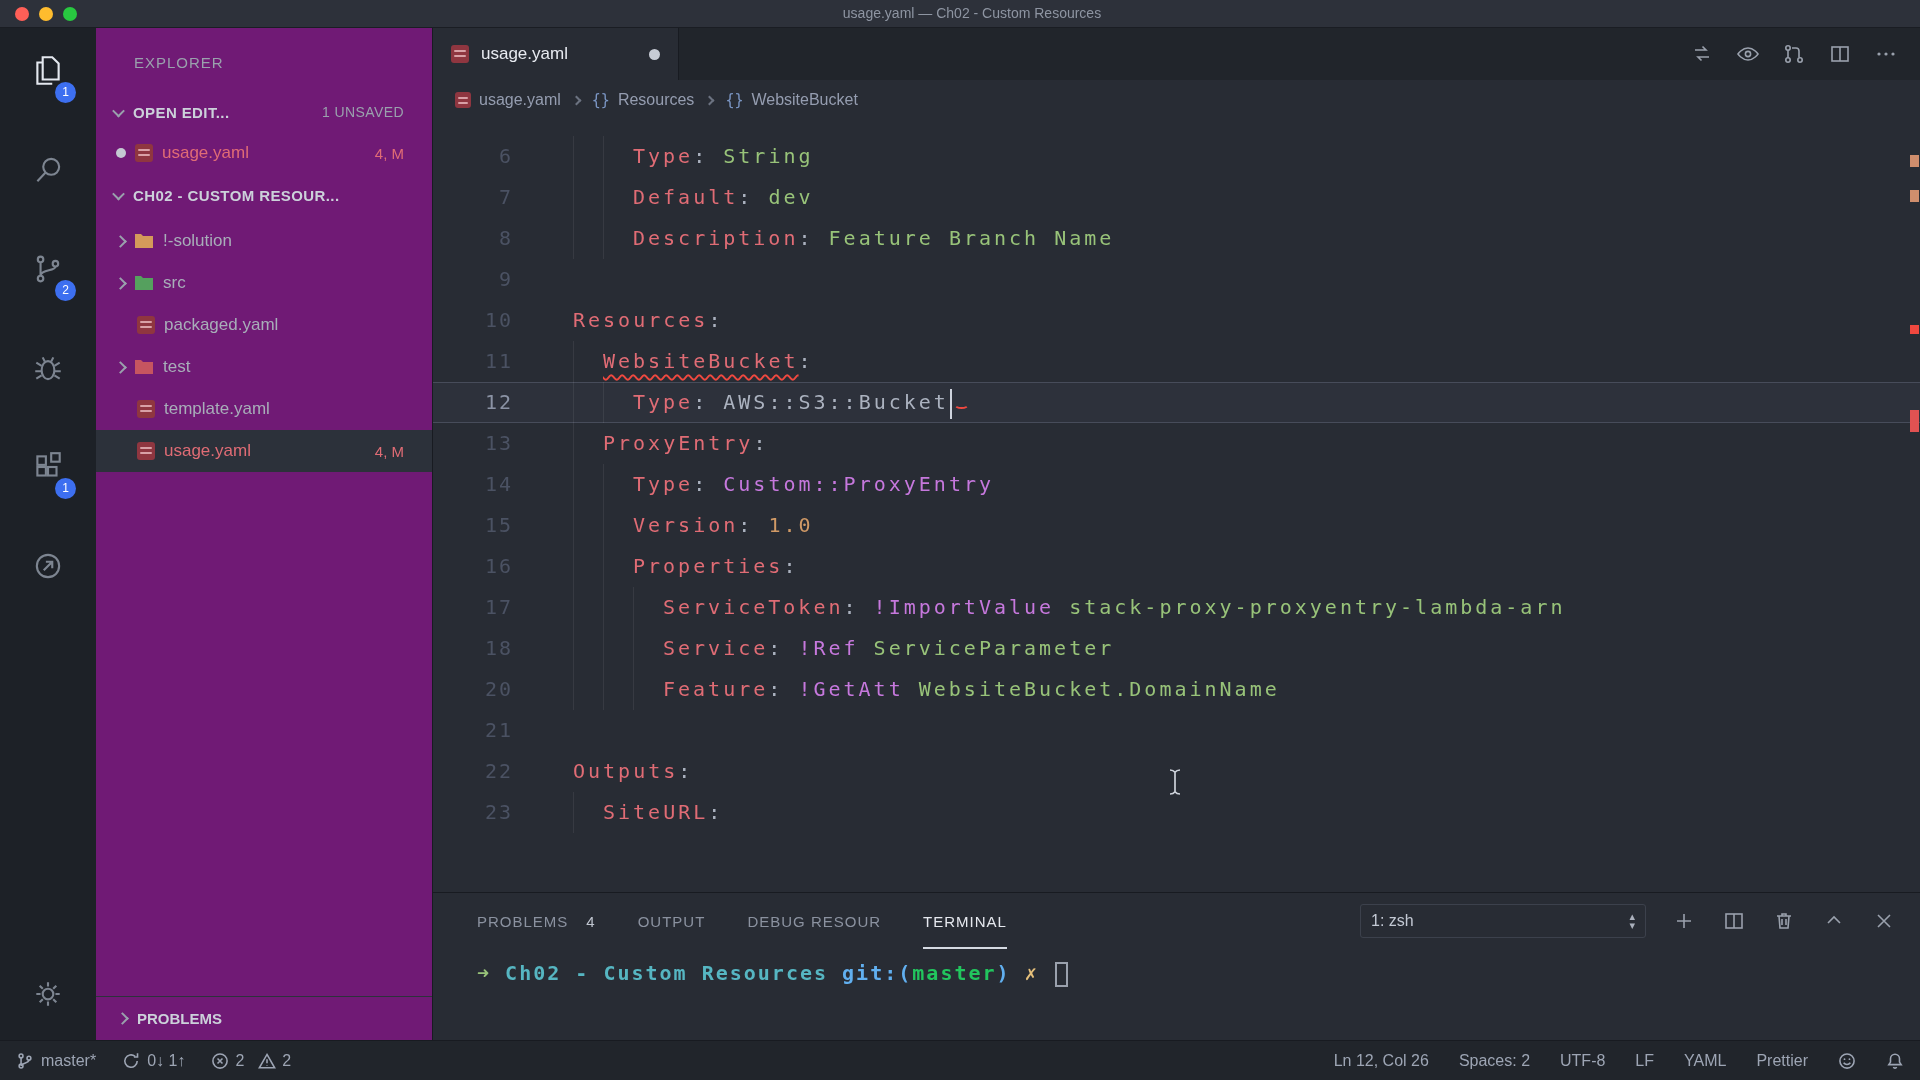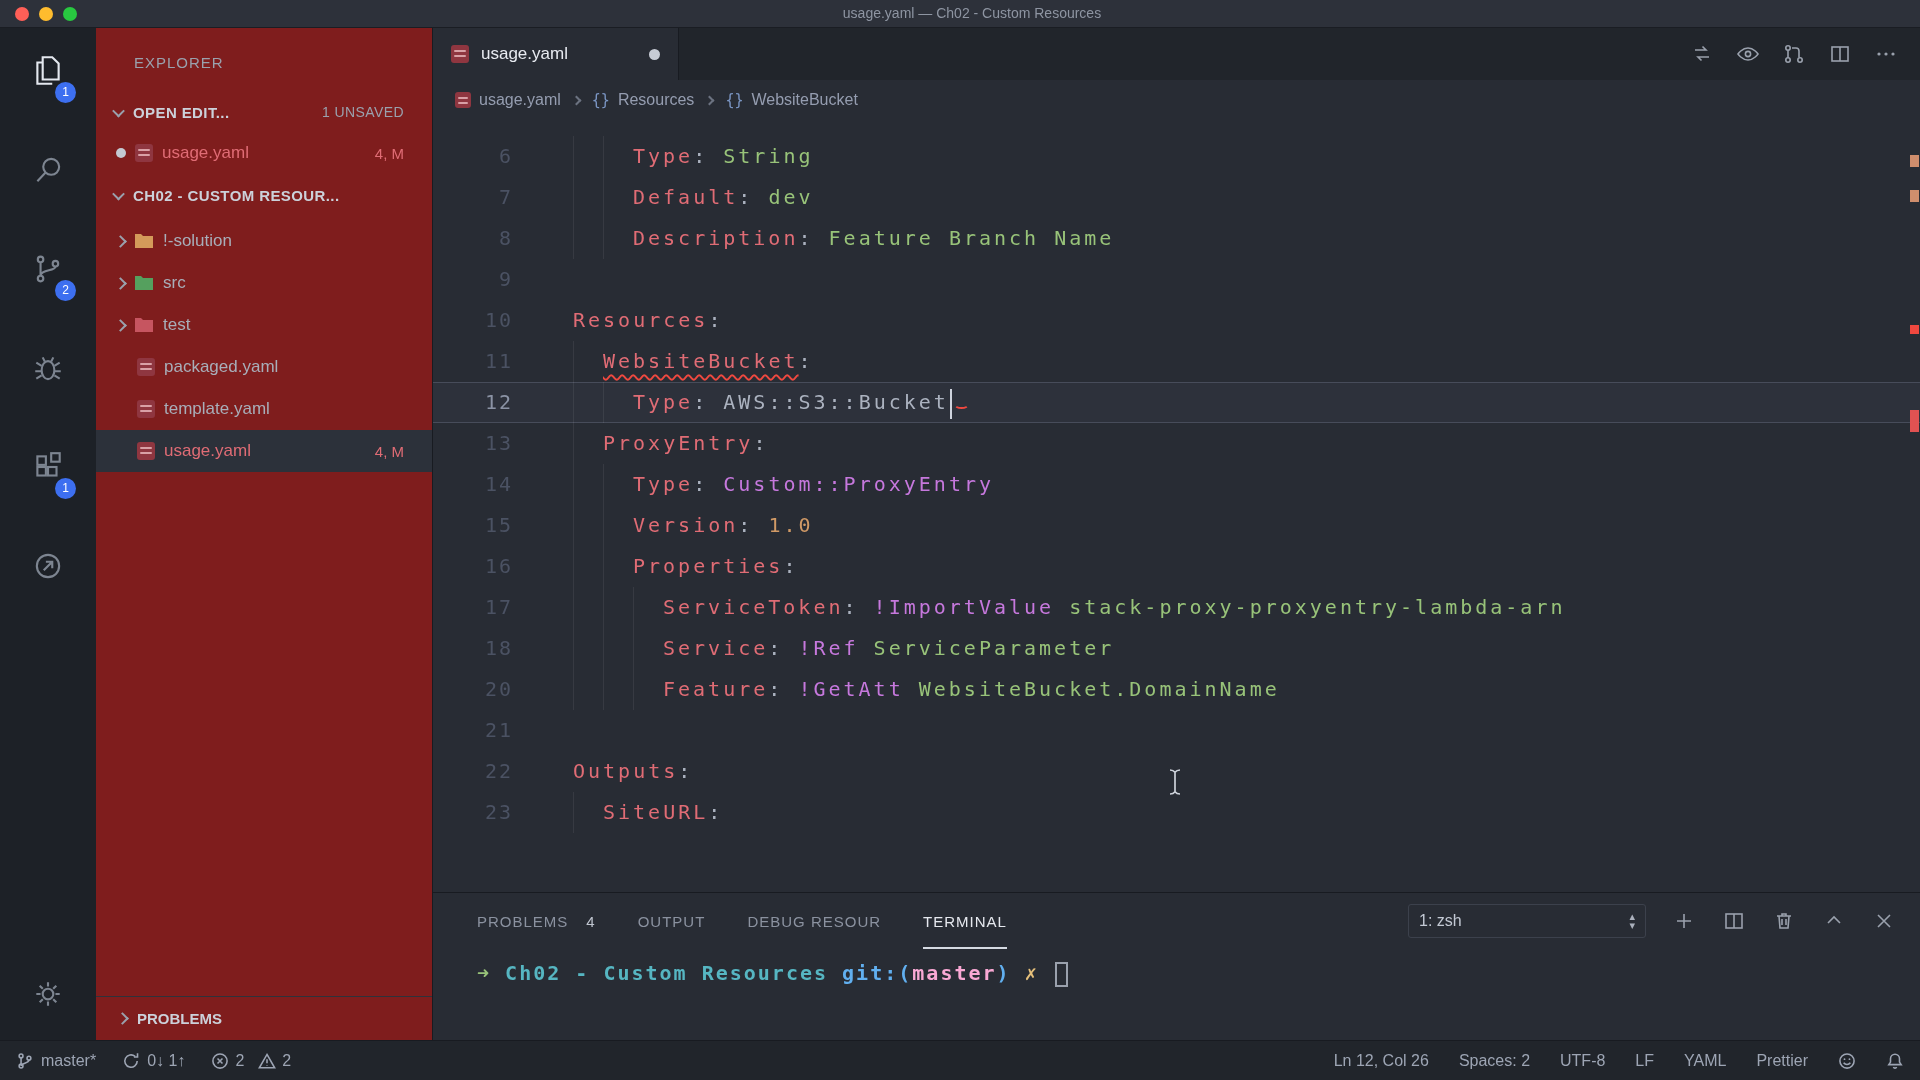--- a/index.html
+++ b/index.html
@@ -24,21 +24,21 @@
   .ab-item { position:relative; width:96px; height:48px; margin-bottom:51px;
     display:flex; align-items:center; justify-content:center; color:#7d8591; cursor:pointer; }
   .ab-item.active { color:#e4e8ef; }
   .ab-item svg { width:34px; height:34px; stroke:currentColor; fill:none; stroke-width:2; }
   .ab-badge { position:absolute; right:20px; bottom:-6px; min-width:21px; height:21px;
     border-radius:11px; background:#3d6ff0; color:#fff; font-size:12px; line-height:21px;
     text-align:center; padding:0 4px; }
   .ab-bottom { margin-top:auto; margin-bottom:20px; }
 
   
-  .sidebar { width:336px; background:#7f1d1d; color:#9aa1ad; flex:none;
+  .sidebar { width:336px; background:#701a75; color:#9aa1ad; flex:none;
     display:flex; flex-direction:column; }
   .sb-title { height:64px; line-height:70px; padding-left:38px; font-size:15px;
     letter-spacing:1px; color:#9aa1ad; }
   .sb-sec-head { height:40px; display:flex; align-items:center; gap:10px; padding-left:18px;
     font-size:15px; font-weight:bold; color:#ccd1da; letter-spacing:.4px; cursor:pointer; }
   .sb-sec-head.h42 { height:42px; }
   .unsaved { margin-left:auto; margin-right:28px; font-weight:normal; font-size:14px; color:#9aa1ad; }
   .chev { width:9px; height:9px; border-right:2px solid #9aa1ad; border-bottom:2px solid #9aa1ad;
     display:inline-block; flex:none; }
   .chev.down { transform:rotate(45deg) translate(-1px,-1px); }
@@ -104,30 +104,30 @@
 
   
   .panel { height:148px; flex:none; background:#282c34; border-top:1px solid #181b21;
     display:flex; flex-direction:column; }
   .panel-header { height:56px; display:flex; align-items:stretch; padding-left:44px; flex:none; }
   .ptab { display:flex; align-items:center; gap:18px; margin-right:42px; font-size:15px;
     letter-spacing:1px; color:#8b92a0; cursor:pointer; }
   .ptab.active { color:#e6e9ef; box-shadow:inset 0 -2px 0 #d5dae2; }
   .ptab .pbadge { color:#c0c6d0; }
   .panel-right { margin-left:auto; display:flex; align-items:center; gap:26px; padding-right:24px; }
-  .term-select { display:flex; align-items:center; justify-content:space-between; width:238px;
+  .term-select { display:flex; align-items:center; justify-content:space-between; width:286px;
     height:34px; border:1px solid #3c414c; border-radius:3px; padding:0 10px; color:#c3c9d4;
     font-size:16px; cursor:pointer; }
   .sel-arrows { display:flex; flex-direction:column; line-height:9px; font-size:11px; color:#aab0bc; }
   .picon { width:24px; height:24px; color:#9aa1ad; cursor:pointer; }
   .picon svg { width:24px; height:24px; stroke:currentColor; fill:none; stroke-width:1.6; }
   .terminal-body { flex:1; padding:12px 0 0 44px;
     font-family:"DejaVu Sans Mono","DejaVu Sans",monospace; font-size:20px; font-weight:bold;
     letter-spacing:2px; }
-  .pt.g{color:#98c379;} .pt.c{color:#56b6c2;} .pt.b{color:#61afef;} .pt.r{color:#f9a8d4;} .pt.y{color:#e5c07b;}
+  .pt.g{color:#98c379;} .pt.c{color:#56b6c2;} .pt.b{color:#61afef;} .pt.r{color:#22c55e;} .pt.y{color:#e5c07b;}
   .term-cursor { display:inline-block; width:13px; height:25px; border:2px solid #9aa1ad;
     vertical-align:middle; margin-left:16px; }
 
   
   .statusbar { height:40px; background:#21252b; border-top:1px solid #181b21; flex:none;
     display:flex; align-items:center; color:#9da5b4; font-size:16px;
     padding:0 16px; gap:26px; }
   .st-item { display:flex; align-items:center; gap:7px; cursor:pointer; }
   .st-item svg { width:18px; height:18px; stroke:currentColor; fill:none; stroke-width:1.4; }
   .st-right { margin-left:auto; display:flex; align-items:center; gap:30px; }
@@ -249,32 +249,32 @@
         <div class="row">
           <span class="chev right"></span>
           <span class="folder-ic" style="color: rgb(85, 160, 94);">
             <svg viewBox="0 0 20 18">
                 <path fill="currentColor" d="M1 2h6l2 2h10v12H1z"></path>
               </svg>
           </span>
           <span>src</span>
         </div>
         <div class="row">
+          <span class="spacer-chev"></span>
+          <span class="yaml-ic"></span>
+          <span>packaged.yaml</span>
+        </div>
+        <div class="row">
           <span class="chev right"></span>
           <span class="folder-ic" style="color: rgb(198, 85, 96);">
             <svg viewBox="0 0 20 18">
                 <path fill="currentColor" d="M1 2h6l2 2h10v12H1z"></path>
               </svg>
           </span>
           <span>test</span>
-        </div>
-        <div class="row">
-          <span class="spacer-chev"></span>
-          <span class="yaml-ic"></span>
-          <span>packaged.yaml</span>
         </div>
         <div class="row">
           <span class="spacer-chev"></span>
           <span class="yaml-ic"></span>
           <span>template.yaml</span>
         </div>
         <div class="row selected">
           <span class="spacer-chev"></span>
           <span class="yaml-ic"></span>
           <span class="mod-red">usage.yaml</span>

